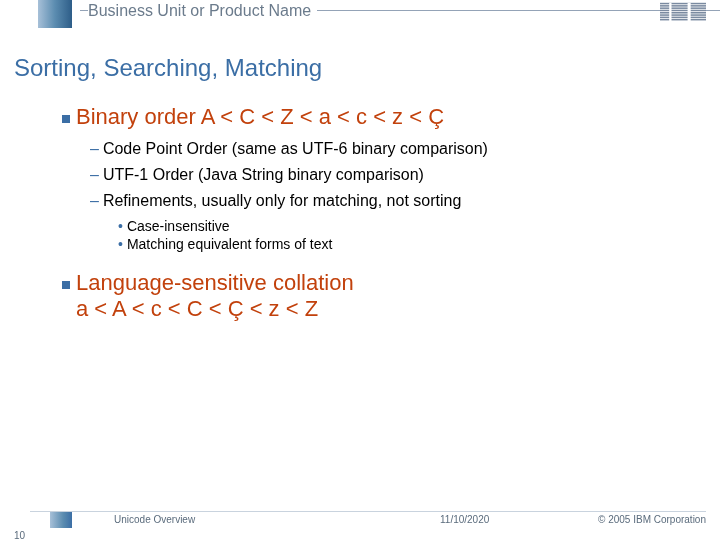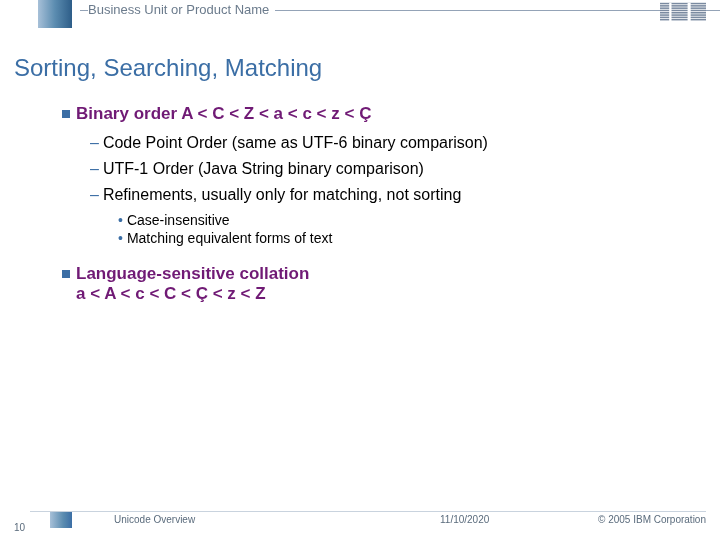--- a/index.html
+++ b/index.html
@@ -30,21 +30,21 @@
     left: 80px;
     right: 0;
     top: 10px;
     height: 1px;
     background: #94a3b7;
   }
   .top-bar-text {
     position: absolute;
     left: 88px;
     top: 2px;
-    font-size: 13px;
+    font-size: 16px;
     color: #6b7b8c;
     background: white;
     padding-right: 6px;
   }
   .ibm-logo {
     position: absolute;
     right: 14px;
     top: 2px;
     width: 46px;
     height: 20px;
@@ -56,23 +56,23 @@
     top: 54px;
   }
   .title {
     font-size: 24px;
     color: #3b6ea5;
     font-weight: normal;
     margin: 0 0 22px 0;
   }
   .l1 {
     margin: 0 0 10px 48px;
-    font-size: 17px;
-    font-weight: bold;
-    color: #701a75;
+    font-size: 22px;
+    font-weight: normal;
+    color: #c2410c;
   }
   .l1-2 {
     margin-top: 18px;
   }
   .sq {
     display: inline-block;
     width: 8px;
     height: 8px;
     background: #3b6ea5;
     margin-right: 6px;
@@ -115,21 +115,21 @@
     position: absolute;
     left: 30px;
     right: 14px;
     bottom: 20px;
     height: 1px;
     background: #c9d3de;
   }
   .page-num {
     position: absolute;
     left: 14px;
-    top: 12px;
+    top: 20px;
     font-size: 10px;
     color: #5a6b7c;
   }
   .footer-title {
     position: absolute;
     left: 114px;
     top: 4px;
     font-size: 10px;
     color: #5a6b7c;
   }

